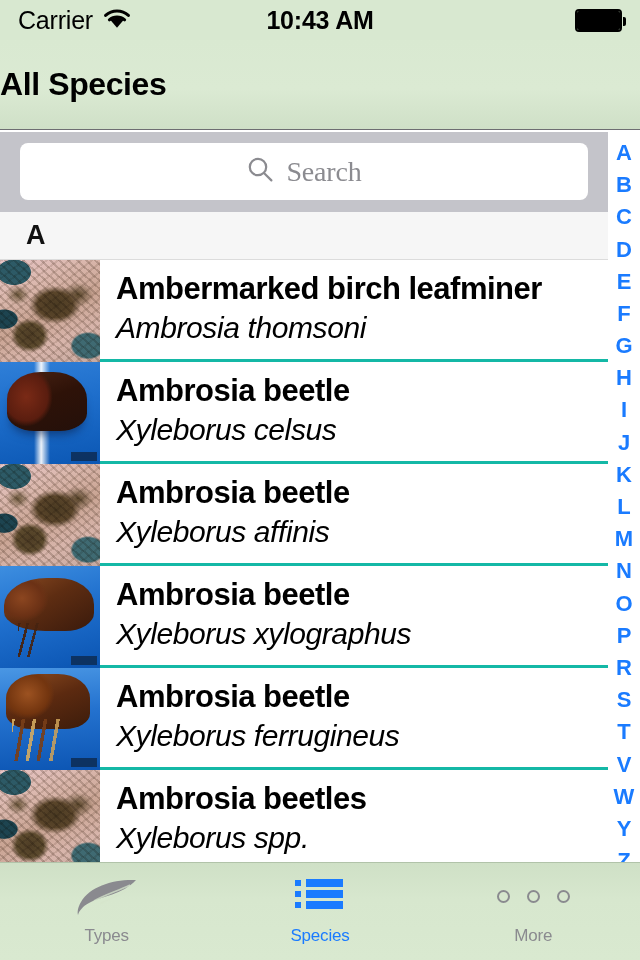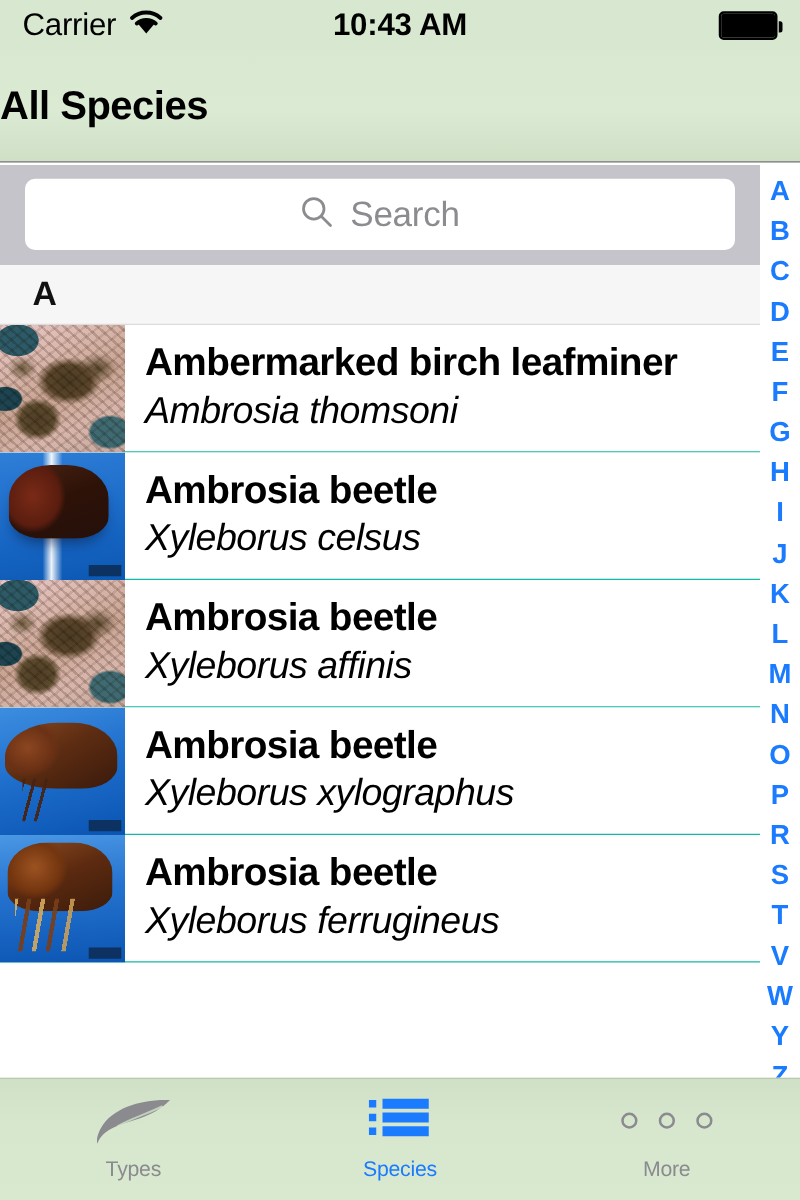--- a/index.html
+++ b/index.html
@@ -53,21 +53,21 @@
   }
 
   
   .searchbar {
     position:absolute; top:131.5px; left:0; width:608px; height:80px;
     background:#c4c4ca;
     display:flex; align-items:center; justify-content:center;
   }
   .search-field {
     width:568px; height:57px; background:#fff; border-radius:8px;
-    display:flex; align-items:center; justify-content:center; gap:12px;
+    display:flex; align-items:center; justify-content:center; gap:12px;font-family:Liberation Serif, serif;
   }
   .search-inner { display:flex; align-items:center; gap:13px; }
   .search-ph { font-size:28px; color:#8b8b90; letter-spacing:-0.2px; }
 
   
   .section-header {
     position:absolute; top:211.5px; left:0; width:608px; height:48px;
     background:#f6f6f6;
     display:flex; align-items:center;
     padding-left:26px;
@@ -76,21 +76,21 @@
   .section-header span { font-size:27px; font-weight:bold; color:#111; }
 
   
   .list {
     position:absolute; top:259.5px; left:0; width:608px; height:603px;
     background:#fff; overflow:hidden;
   }
   .row {
     position:relative; height:102px; width:608px;
     display:flex; align-items:stretch;
-    border-bottom:1px solid #14b8a6;
+    border-bottom:3px solid #14b8a6;
     background:#fff;
   }
   .thumb { width:100px; height:102px; flex:0 0 100px; position:relative; overflow:hidden; }
   .row-text {
     flex:1; display:flex; flex-direction:column; justify-content:center;
     padding-left:16px; padding-right:8px;
   }
   .common {
     font-size:31px; font-weight:bold; color:#000;
     letter-spacing:-0.5px; line-height:1.12; white-space:nowrap;
@@ -303,20 +303,29 @@
       <div class="thumb">
           <div class="th-beetle-c"></div>
           <span class="th-wm"></span>
         </div>
       <div class="row-text">
         <div class="common">Ambrosia beetle</div>
         <div class="sci">Xyleborus ferrugineus</div>
       </div>
     </div>
 
+    <div class="row">
+      <div class="thumb">
+          <div class="th-leaf"></div>
+        </div>
+      <div class="row-text">
+        <div class="common">Ambrosia beetles</div>
+        <div class="sci">Xyleborus spp.</div>
+      </div>
+    </div>
 
   </div>
 
   <div class="index-strip" id="index-strip">
       <div class="index-letter">A</div>
       <div class="index-letter">B</div>
       <div class="index-letter">C</div>
       <div class="index-letter">D</div>
       <div class="index-letter">E</div>
       <div class="index-letter">F</div>

